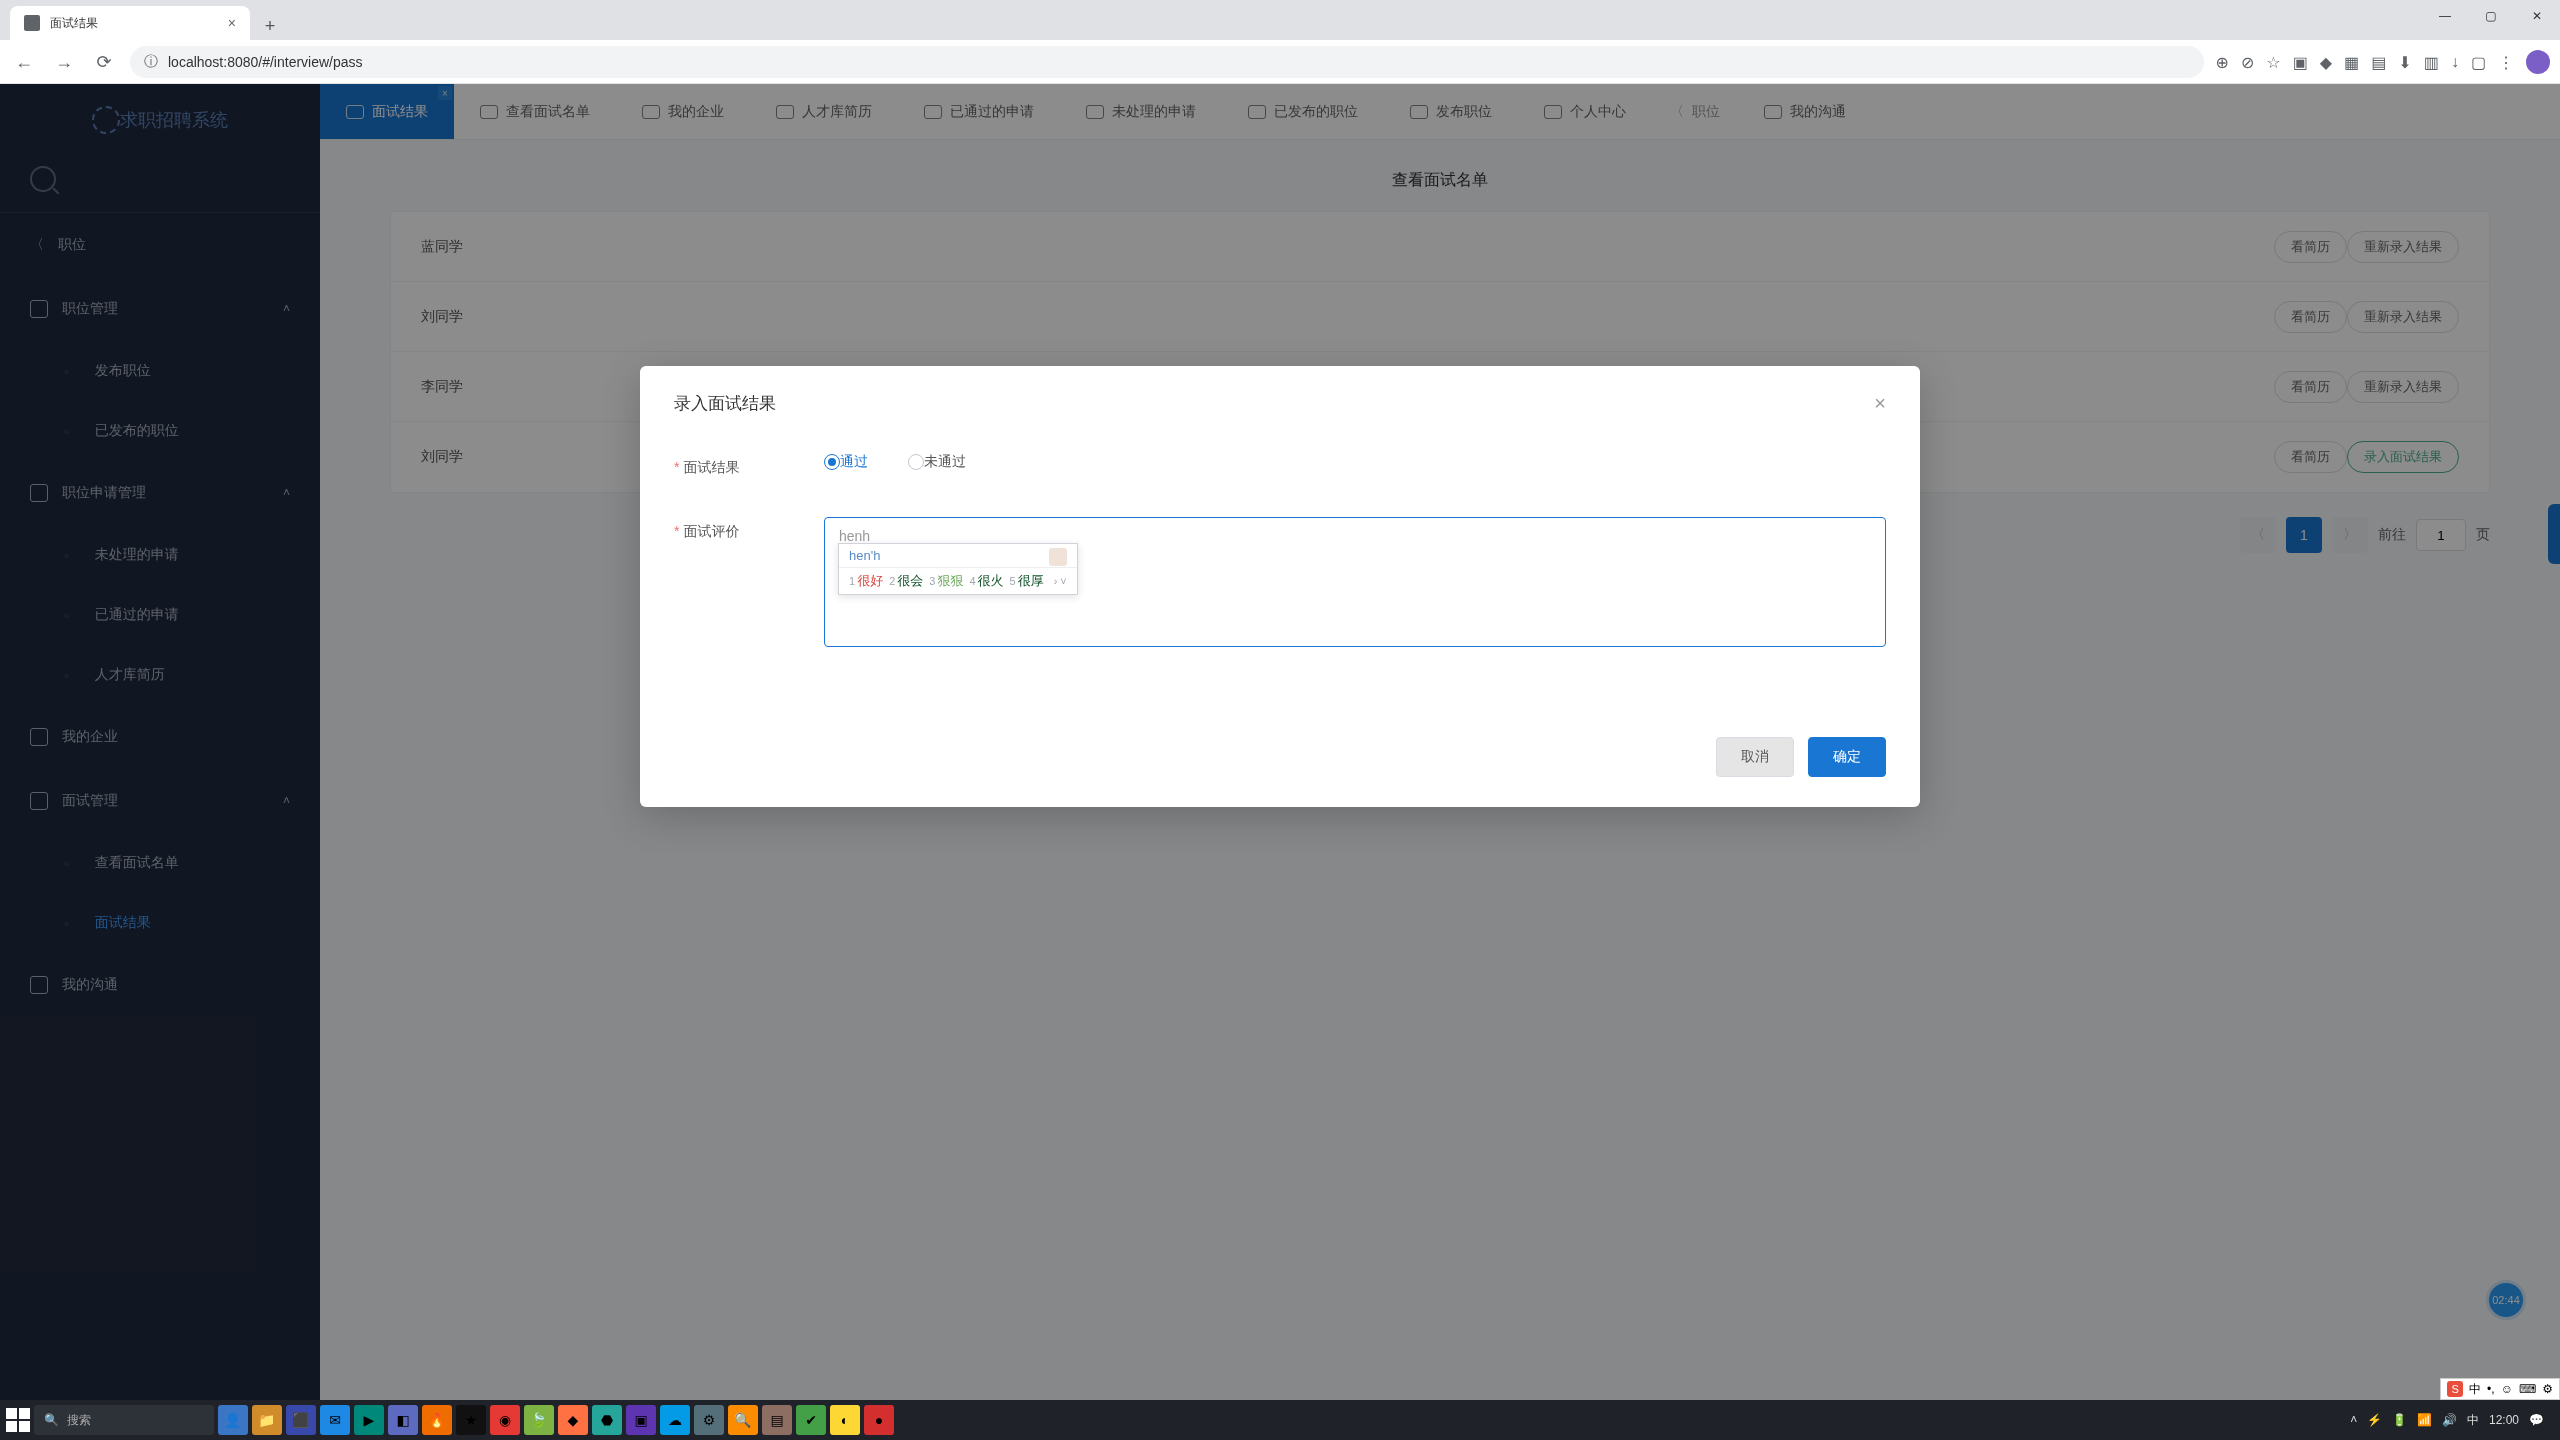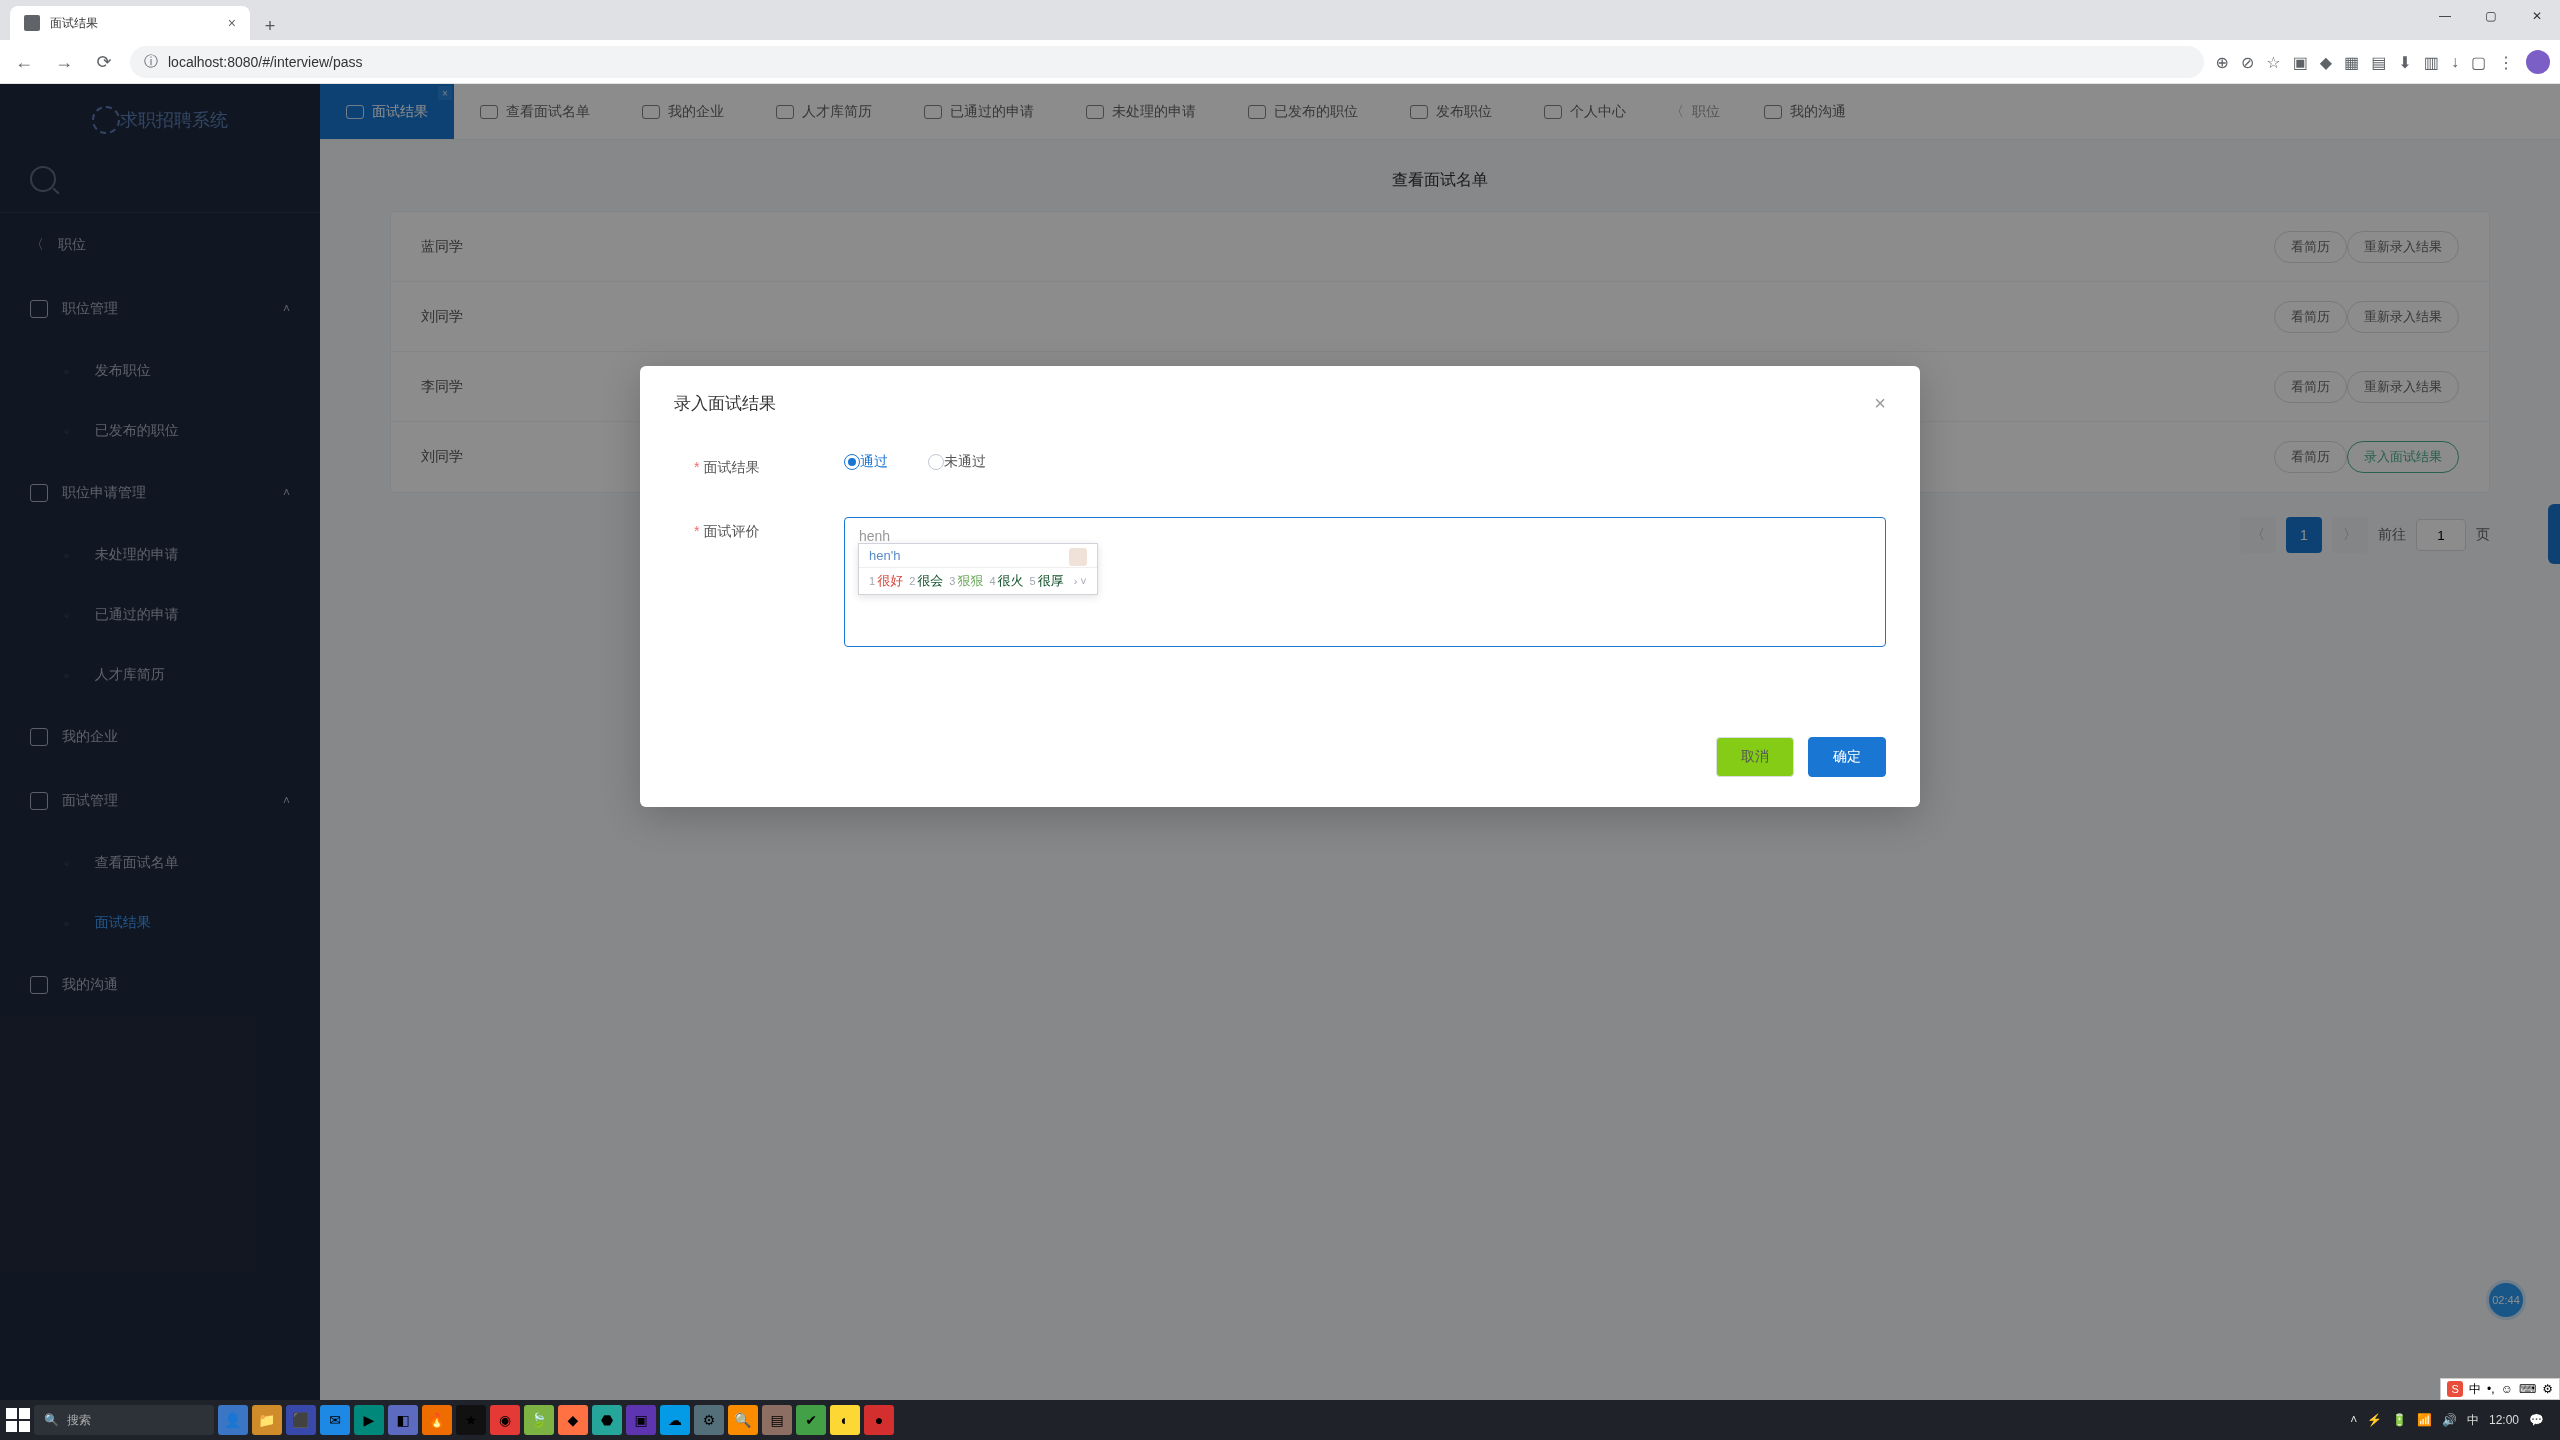--- a/index.html
+++ b/index.html
@@ -72,21 +72,21 @@
 .pg-btn { width: 36px; height: 36px; display: flex; align-items: center; justify-content: center; border-radius: 4px; background: #f1f3f6; color: #aaa; }
 .pg-btn.num { background: #1976d2; color: #fff; }
 .pg-input { width: 50px; height: 32px; border: 1px solid #d9dde3; border-radius: 4px; text-align: center; }
 
 
 .overlay { position: absolute; inset: 0; background: rgba(0,0,0,.45); z-index: 100; }
 .modal { position: absolute; left: 640px; top: 282px; width: 1280px; background: #fff; border-radius: 6px; z-index: 101; box-shadow: 0 10px 40px rgba(0,0,0,.2); }
 .modal-head { padding: 26px 34px 18px; display: flex; align-items: center; }
 .modal-title { font-size: 17px; color: #333; }
 .modal-close { margin-left: auto; font-size: 20px; color: #999; cursor: pointer; }
-.modal-body { padding: 20px 34px 30px; margin-left: 20px; }
+.modal-body { padding: 20px 34px 30px; }
 .form-row { display: flex; align-items: flex-start; margin-bottom: 40px; }
 .form-label { width: 150px; font-size: 14px; color: #555; padding-top: 6px; }
 .form-label .req { color: #f56c6c; margin-right: 4px; }
 .radios { display: flex; gap: 40px; align-items: center; }
 .radio { display: flex; align-items: center; font-size: 14px; color: #555; cursor: pointer; text-align: right; }
 .radio .dot { width: 16px; height: 16px; border: 1px solid #c2c8d1; border-radius: 50%; display: flex; align-items: center; justify-content: center; }
 .radio.checked .dot { border-color: #1976d2; }
 .radio.checked .dot::after { content: ''; width: 8px; height: 8px; background: #1976d2; border-radius: 50%; }
 .radio.checked { color: #1976d2; }
 .textarea-wrap { flex: 1; position: relative; }
@@ -94,21 +94,21 @@
 .ime { position: absolute; left: 14px; top: 26px; background: #fff; border: 1px solid #d0d4da; box-shadow: 0 2px 8px rgba(0,0,0,.12); font-size: 13px; }
 .ime-input { padding: 4px 10px; color: #5b8bc7; border-bottom: 1px solid #eee; }
 .ime-cands { padding: 4px 10px; display: flex; gap: 6px; align-items: center; }
 .ime-cands .idx { color: #a0a6b0; font-size: 11px; margin-right: 2px; }
 .ime-cands .cand { color: #14532d; }
 .ime-cands .cand.first { color: #d94840; }
 .ime-cands .cand.c3 { color: #6fa85e; }
 .ime-more { color: #a0a6b0; font-size: 11px; margin-left: 4px; }
 .ime-logo { width: 18px; height: 18px; background: #f0e2d8; border-radius: 3px; margin-left: 8px; }
 .modal-foot { padding: 16px 34px 30px; display: flex; justify-content: flex-end; gap: 14px; }
-.btn { padding: 10px 24px; border-radius: 4px; font-size: 14px; cursor: pointer; border: 1px solid #d9dde3; background: #84cc16; color: #555; }
+.btn { padding: 10px 24px; border-radius: 4px; font-size: 14px; cursor: pointer; border: 1px solid #d9dde3; background: #e5e5e5; color: #555; }
 .btn.primary { background: #1976d2; color: #fff; border-color: #1976d2; }
 
 
 .rec-badge { position: absolute; right: 34px; bottom: 80px; width: 40px; height: 40px; border-radius: 50%; background: #2a9df4; color: #fff; font-size: 11px; display: flex; align-items: center; justify-content: center; border: 3px solid #cfe6fb; z-index: 50; }
 
 
 .edge-tab { position: absolute; right: 0; top: 420px; width: 12px; height: 60px; background: #1976d2; border-radius: 6px 0 0 6px; z-index: 50; }
 
 
 .taskbar { position: fixed; bottom: 0; left: 0; right: 0; height: 40px; background: #1f2228; display: flex; align-items: center; padding: 0 6px; gap: 4px; z-index: 200; }

